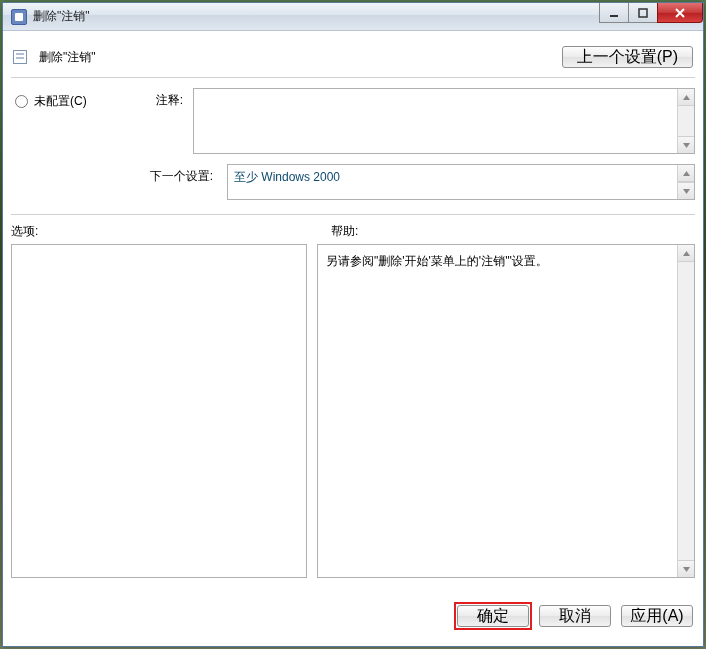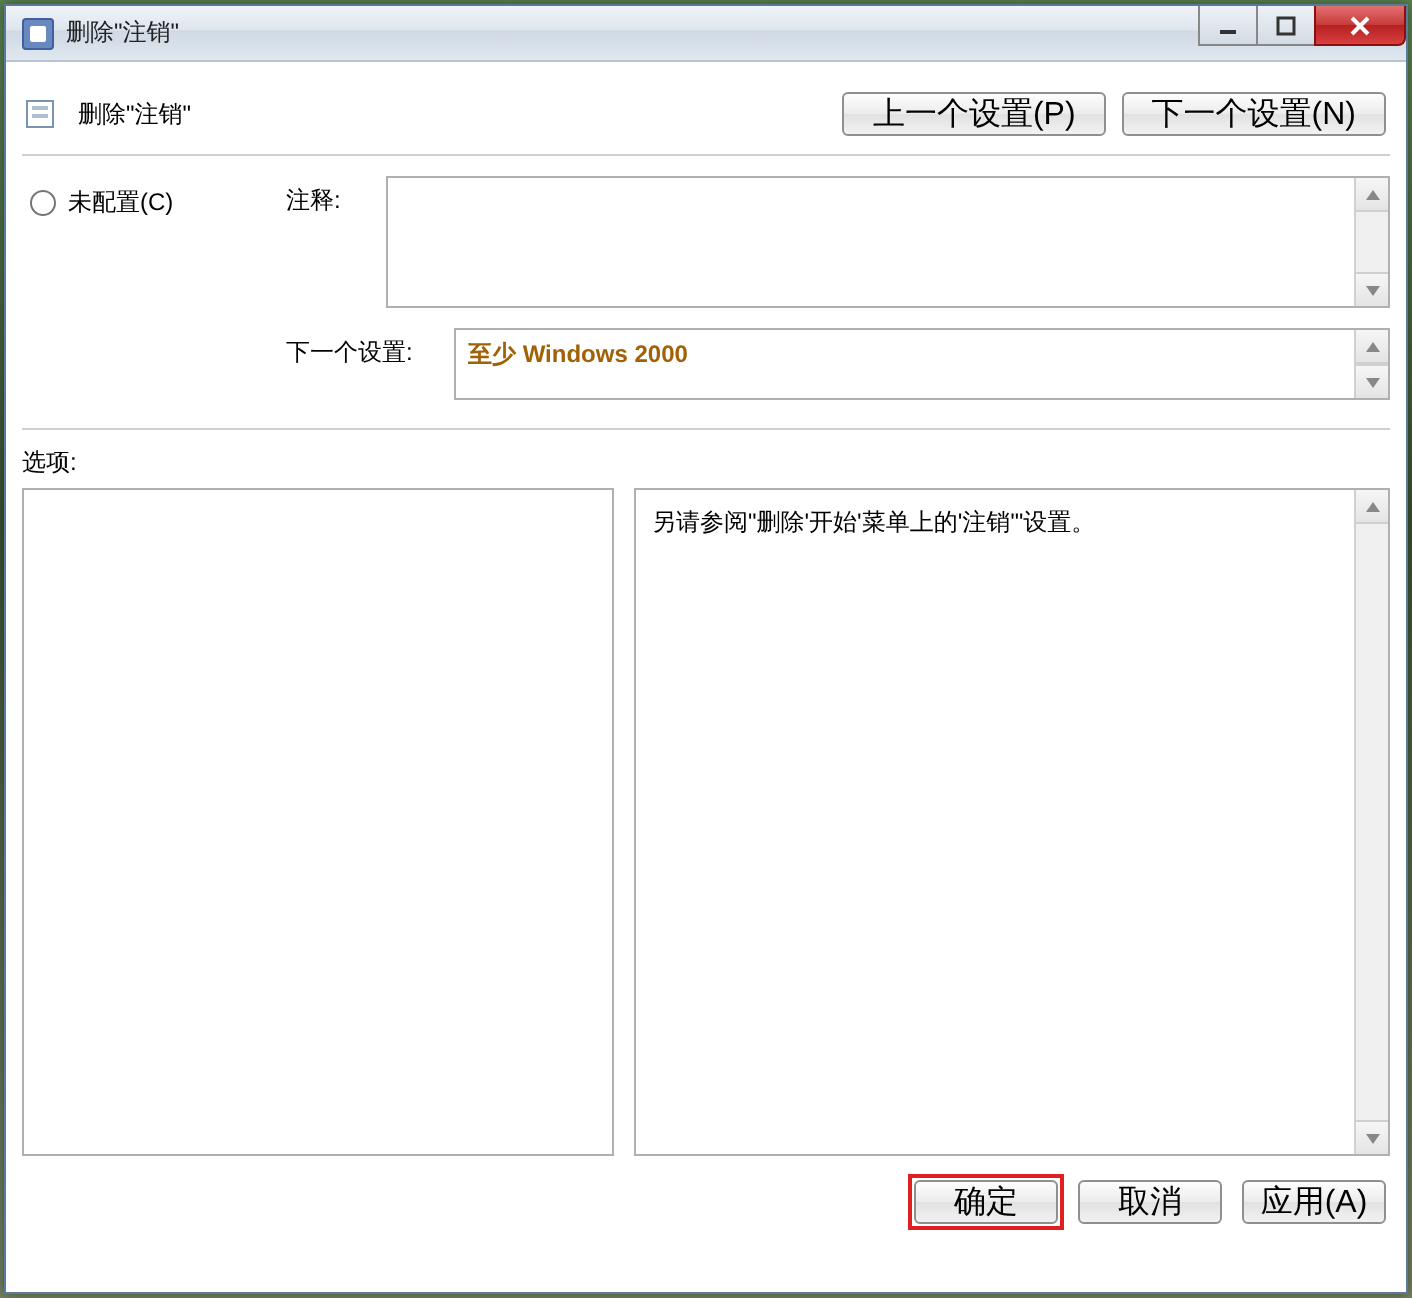--- a/index.html
+++ b/index.html
@@ -123,21 +123,21 @@
     gap: 28px;
     margin-bottom: 6px;
   }
   .radio-col { width: 104px; }
   .radio-row { display:flex; align-items:center; height:26px; padding-left:4px; gap:6px; }
   .radio-row input { margin:0; }
   .radio-row.highlight {
     outline: 2px solid #e02020;
     outline-offset: -1px;
   }
-  .label-col { width: 70px; text-align: left; padding-top:4px; color:#000; }
+  .label-col { width: 70px; text-align: right; padding-top:4px; color:#000; }
   .field-col { flex:1; }
   .sunken {
     border: 1px solid #b0b0b0;
     background: #fff;
     position: relative;
   }
   .comment-box {
     height: 66px;
     display:flex;
   }
@@ -159,21 +159,21 @@
   .vscroll .arr.bot { border-bottom:none; border-top:1px solid #d0d0d0;}
   .vscroll .arr svg { display:block; }
   .platform-row {
     display:flex; align-items:flex-start; gap:14px; margin-top:10px;
   }
   .platform-box {
     height: 36px;
     display:flex;
   }
   .platform-box .ptxt {
-    flex:1; padding:4px 6px; color:#a16207; background:#fff;font-weight:bold;
+    flex:1; padding:4px 6px; color:#0c4a6e; background:#fff;
   }
 
   .mid-hr { height:1px; background:#d0d0d0; margin: 14px 0 8px 0; }
 
   .labels-row { display:flex;gap:16px; }
   .labels-row .lbl-left { width: 304px; padding-left:0; }
   .labels-row .lbl-right { flex:1; }
 
   .panes {
     display:flex; gap:10px; margin-top:4px;
@@ -189,21 +189,21 @@
   .help-content {
     flex:1; padding:6px 8px; color:#000; line-height:1.7;
   }
   .help-content p { margin:0 0 14px 0; }
 
   .footer {
     display:flex; justify-content:flex-end; gap:10px;
     margin-top: 12px;
     padding-right: 2px;
   }
-  .footer .btnwrap { position:relative; }
+  .footer .btnwrap { position:relative;margin-top:15px; }
   .footer .btnwrap.hl { outline:2px solid #e02020; outline-offset:1px; }
   .footer button.w7 { width: 72px; padding:0; }
 </style>
 </head>
 <body>
 
 <div class="window">
   <div class="titlebar">
     <div class="app-icon"></div>
     <span class="title-text">删除"注销"</span>
@@ -228,21 +228,20 @@
 
   <div class="client">
 
     <div class="header-row">
       <div class="policy-icon">
           <div class="pg"></div>
         </div>
       <span class="policy-title">删除"注销"</span>
       <div class="nav-buttons">
         <button class="w7">上一个设置(P)</button>
-        <button class="w7">下一个设置(N)</button>
       </div>
     </div>
     <div class="hr"></div>
 
     <div class="config-area">
       <div class="radio-col">
         <label class="radio-row">
           <input type="radio" name="state" style="">
           <span>未配置(C)</span>
         </label>
@@ -290,20 +289,21 @@
             </div>
           </div>
         </div>
       </div>
     </div>
 
     <div class="mid-hr"></div>
 
     <div class="labels-row">
       <div class="lbl-left">选项:</div>
+      <div class="lbl-right">帮助:</div>
     </div>
 
     <div class="panes">
       <div class="pane options"></div>
       <div class="pane help">
         <div class="help-content">
           <p>另请参阅"删除'开始'菜单上的'注销'"设置。</p>
         </div>
         <div class="vscroll">
           <div class="arr">

